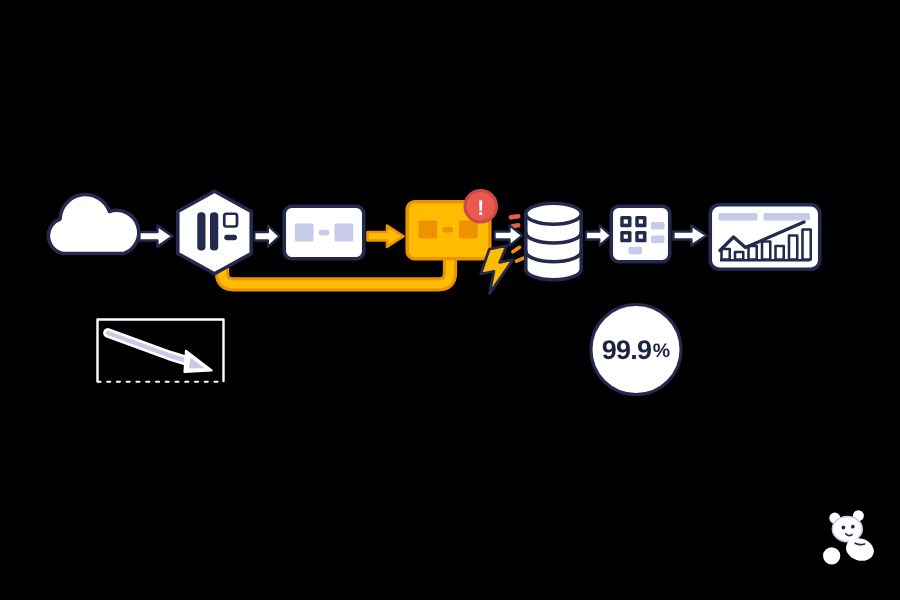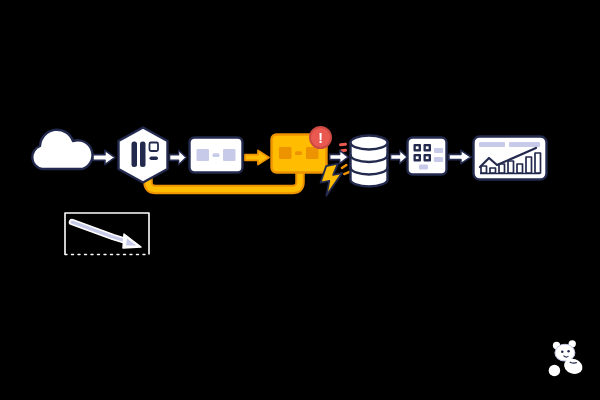--- a/index.html
+++ b/index.html
@@ -155,20 +155,24 @@
 
   <svg class="abs" style="left:63px;top:211px;" width="88" height="45" viewBox="0 0 88 45">
     <path d="M2 43 V 2 H 86 V 43" class="f-none st-white" style="stroke-width:1.6;"></path>
     <path d="M2 43.5 H 86" class="f-none st-white" style="stroke-width:1.4;stroke-dasharray:2 4.5;"></path>
     <path d="M9 11 L50 26 L63 30" class="f-none st-white" style="stroke-width:6.5;"></path>
     <path d="M9 11 L50 26 L63 30" class="f-none st-lav" style="stroke-width:3;"></path>
     <polygon points="61,23 78,36 60,37" class="f-white st-white" style="stroke-width:1.5;"></polygon>
     <polygon points="64,27.5 73.5,34.5 63,34.5" class="f-lav"></polygon>
   </svg>
 
+  <div class="uptime abs" style="left:393px;top:202px;">
+    <span class="val">99.9</span>
+    <span class="unit">%</span>
+  </div>
 
   <svg class="abs" style="left:545px;top:337px;" width="44" height="44" viewBox="0 0 42 42">
     <g>
       <circle cx="11" cy="8" r="3.5" class="f-white"></circle>
       <circle cx="26" cy="6.5" r="3.5" class="f-white"></circle>
       <ellipse cx="19" cy="15" rx="9.5" ry="8" class="f-white" style="stroke:var(--lavender,#c7cbe9);stroke-width:1;"></ellipse>
       <ellipse cx="27" cy="28" rx="9" ry="7" transform="rotate(18 27 28)" class="f-white"></ellipse>
       <circle cx="9" cy="32" r="5.5" class="f-white"></circle>
       <circle cx="16.5" cy="14" r="1.2" class="f-navy"></circle>
       <circle cx="22.5" cy="13.5" r="1.2" class="f-navy"></circle>

